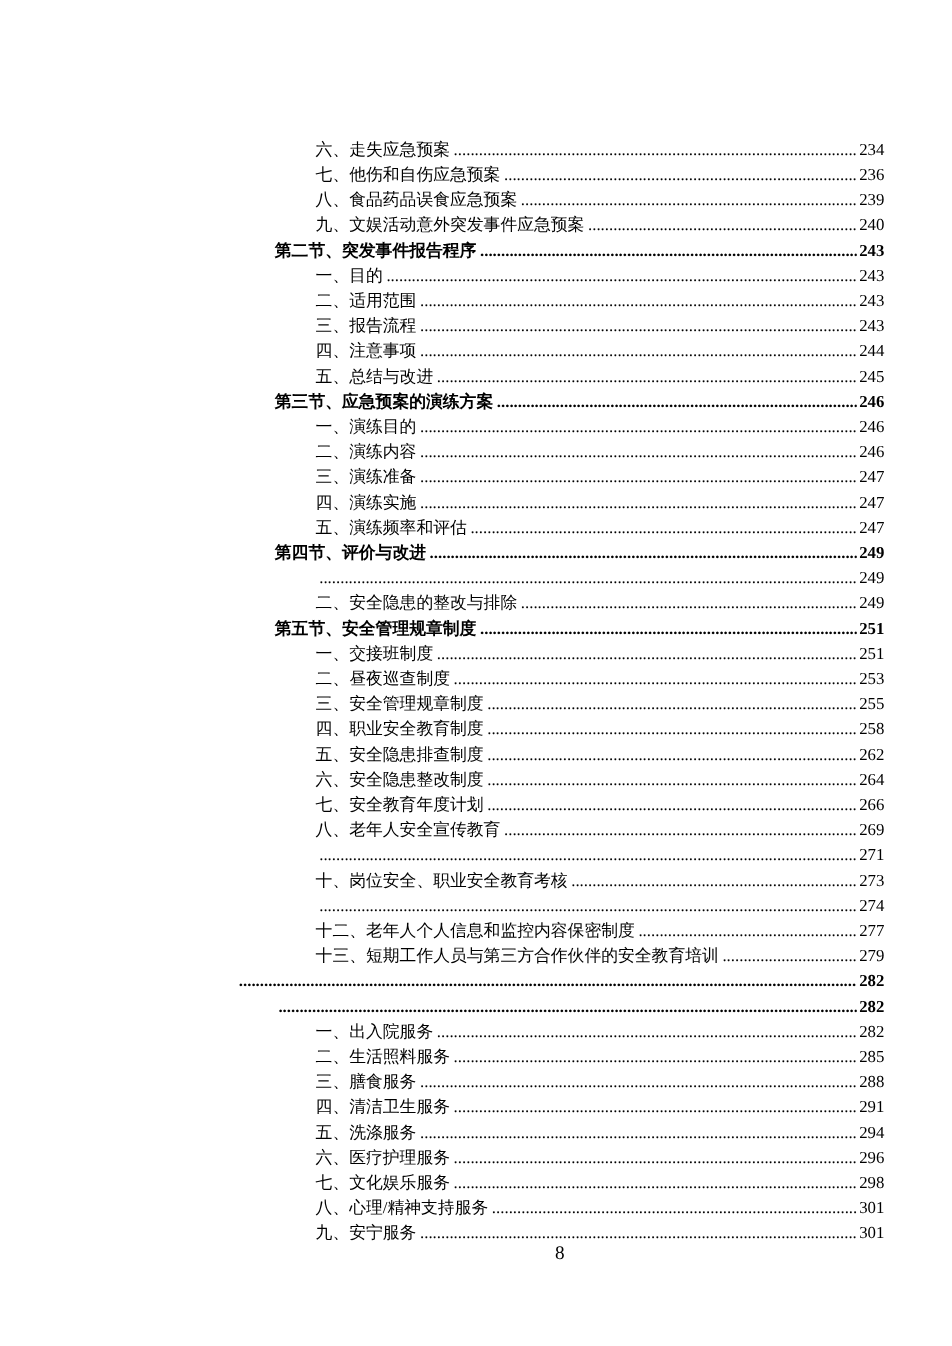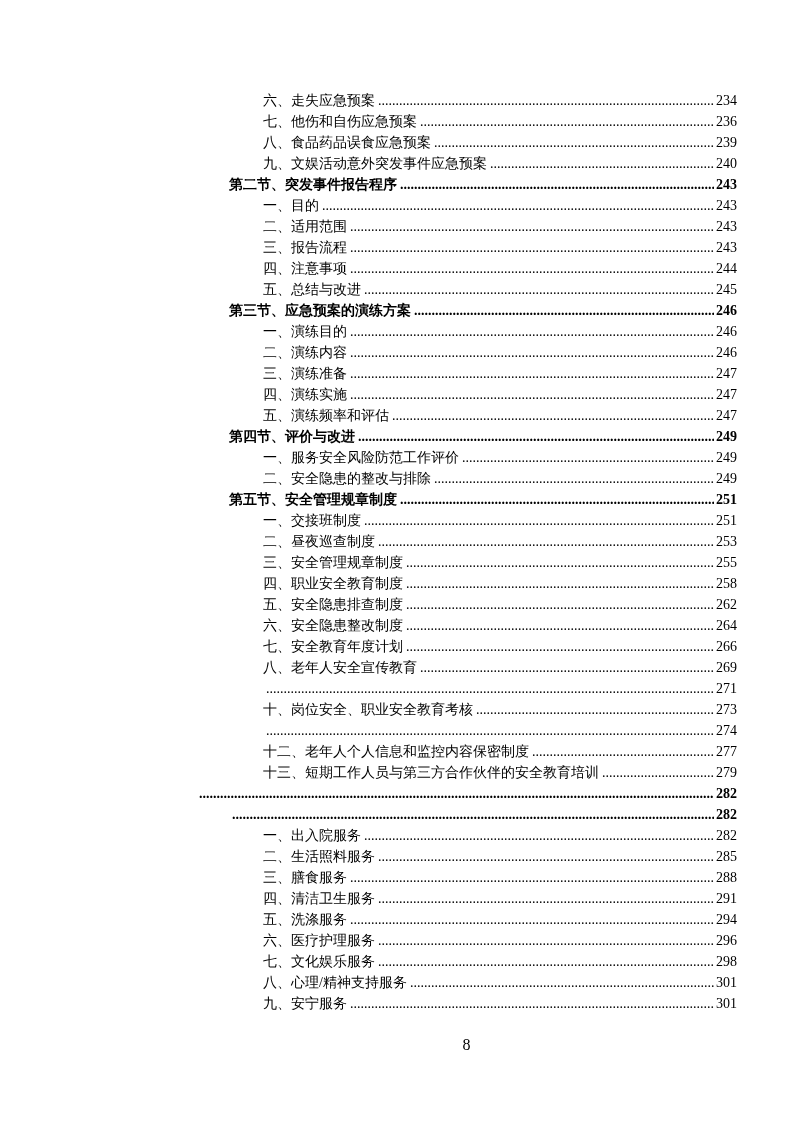--- a/index.html
+++ b/index.html
@@ -47,20 +47,21 @@
   .toc-dots {
     flex: 1 1 auto;
     min-width: 0;
     overflow: hidden;
     white-space: nowrap;
     margin: 0 2px 0 3px;
   }
   .toc-page {
     flex: 0 0 auto;
     white-space: nowrap;
+    margin-top: 25px;
   }
   .footer {
     position: absolute;
     left: 196px;
     top: 1034px;
     width: 541px;
     text-align: center;
     font-size: 16px;
     line-height: 22px;
   }
@@ -149,21 +150,20 @@
         <span class="toc-title">五、演练频率和评估</span>
         <span class="toc-dots">................................................................................................................................................................................................................................................</span>
         <span class="toc-page">247</span>
       </div>
       <div class="toc-row level-section bold">
         <span class="toc-title">第四节、评价与改进</span>
         <span class="toc-dots">................................................................................................................................................................................................................................................</span>
         <span class="toc-page">249</span>
       </div>
       <div class="toc-row level-item">
-        <span class="toc-title">一、服务安全风险防范工作评价</span>
         <span class="toc-dots">................................................................................................................................................................................................................................................</span>
         <span class="toc-page">249</span>
       </div>
       <div class="toc-row level-item">
         <span class="toc-title">二、安全隐患的整改与排除</span>
         <span class="toc-dots">................................................................................................................................................................................................................................................</span>
         <span class="toc-page">249</span>
       </div>
       <div class="toc-row level-section bold">
         <span class="toc-title">第五节、安全管理规章制度</span>

